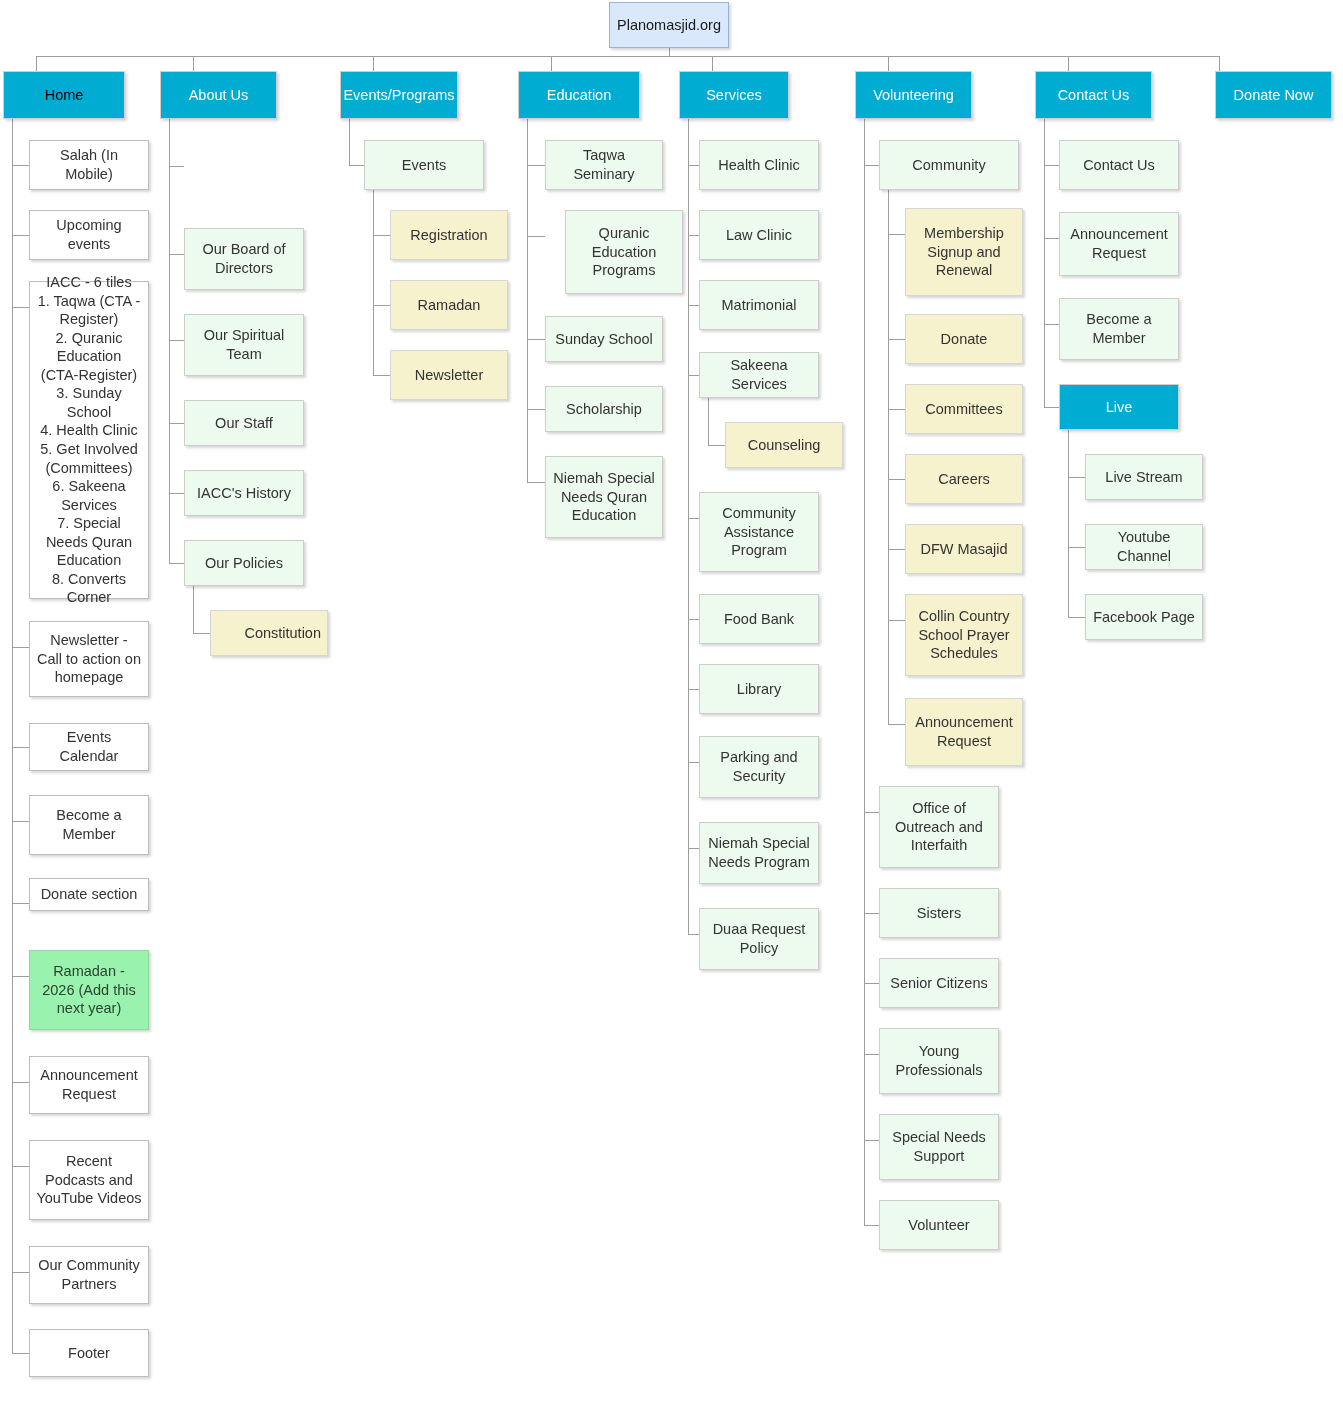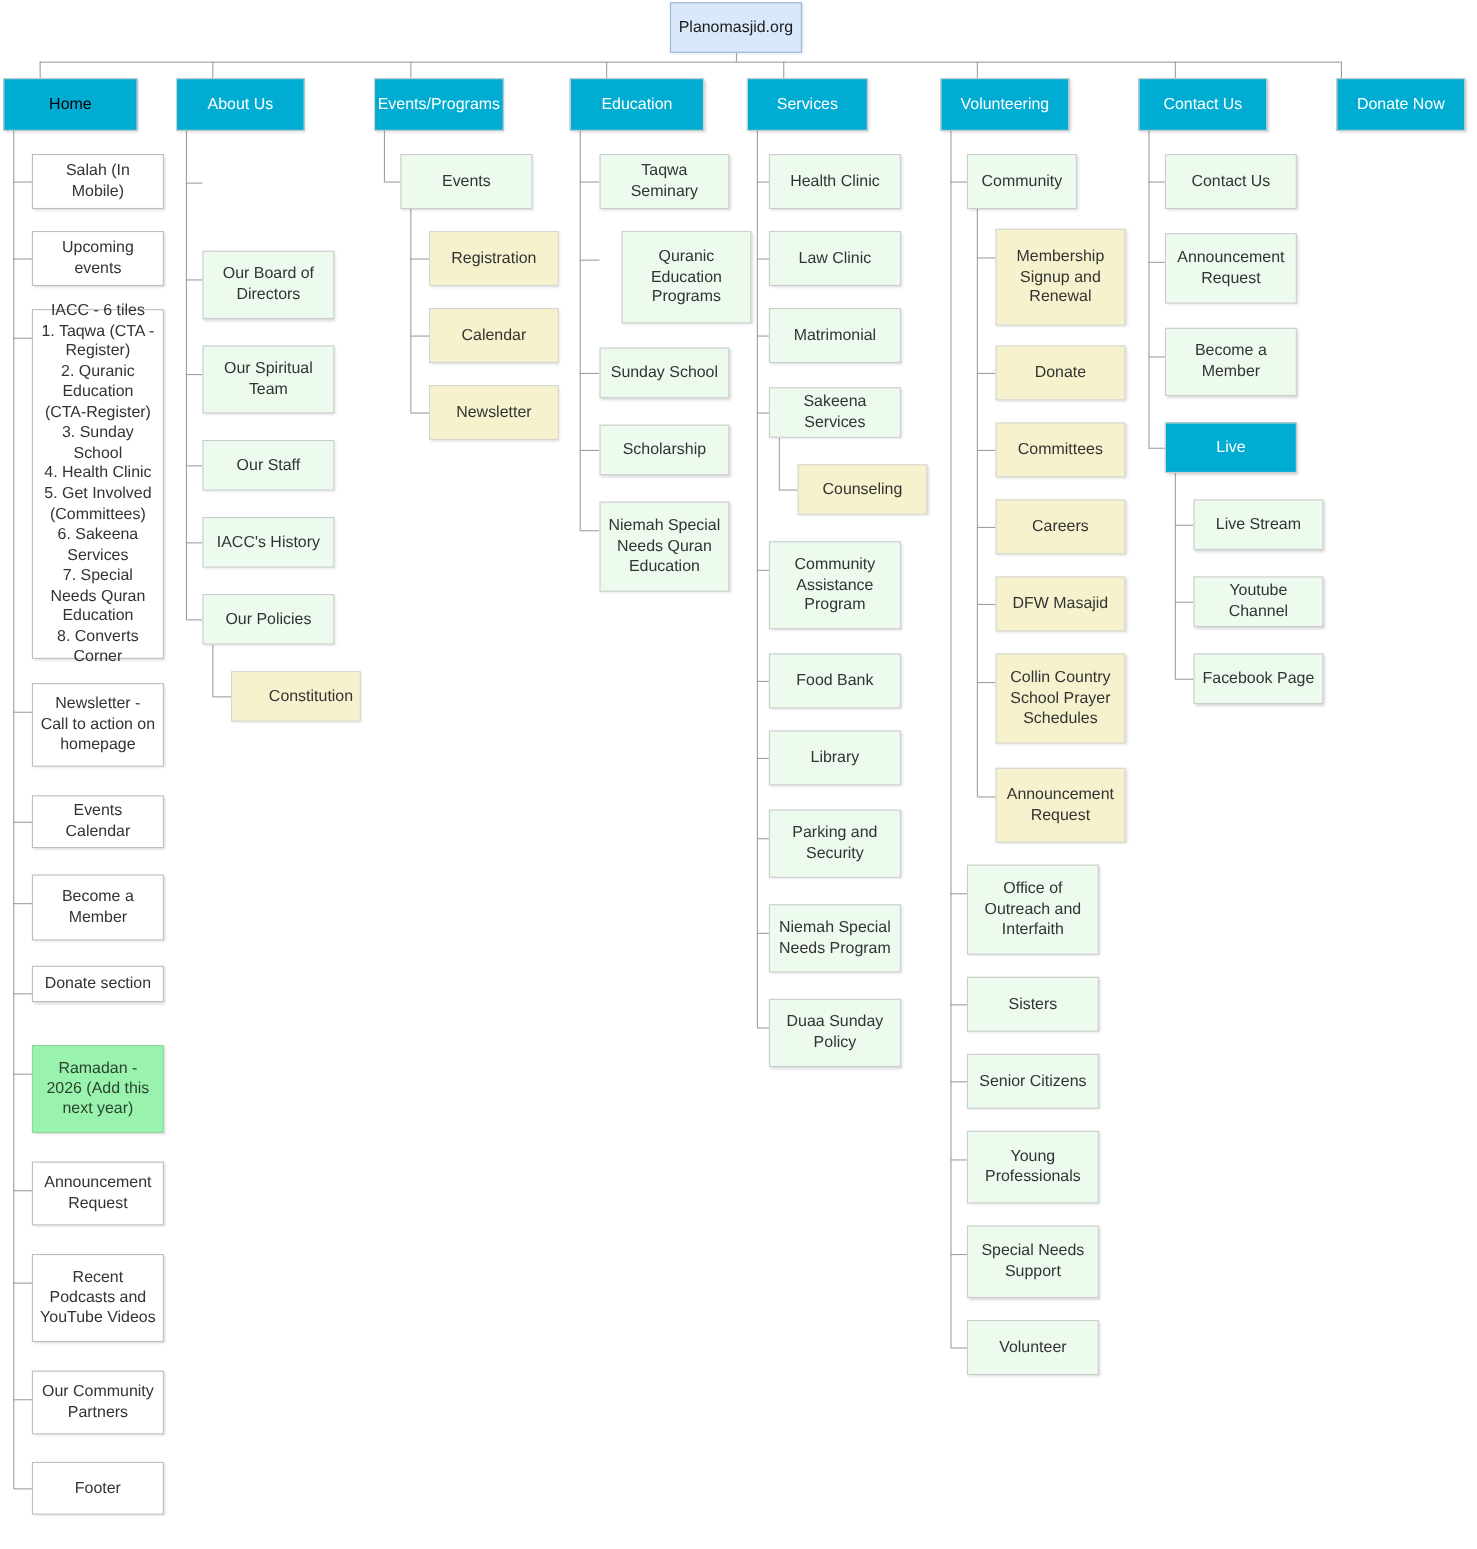--- a/index.html
+++ b/index.html
@@ -147,21 +147,21 @@
     <div class="ln h" style="left: 373px; top: 235px; width: 17px;"></div>
     <div class="ln h" style="left: 373px; top: 305px; width: 17px;"></div>
     <div class="ln h" style="left: 373px; top: 375px; width: 17px;"></div>
     <div class="node green" style="left: 364px; top: 140px; width: 120px; height: 50px;">
       <span>Events</span>
     </div>
     <div class="node yellow" style="left: 390px; top: 210px; width: 118px; height: 50px;">
       <span>Registration</span>
     </div>
     <div class="node yellow" style="left: 390px; top: 280px; width: 118px; height: 50px;">
-      <span>Calendar</span>
+      <span>Ramadan</span>
     </div>
     <div class="node yellow" style="left: 390px; top: 350px; width: 118px; height: 50px;">
       <span>Newsletter</span>
     </div>
     <div class="ln v" style="left: 551px; top: 56px; height: 15px;"></div>
     <div class="node primary" style="left: 518px; top: 71px; width: 122px; height: 48px;">
       <span>Education</span>
     </div>
     <div class="ln v" style="left: 527px; top: 119px; height: 363px;"></div>
     <div class="ln h" style="left: 527px; top: 165px; width: 18px;"></div>
@@ -225,21 +225,21 @@
     <div class="node green" style="left: 699px; top: 664px; width: 120px; height: 50px;">
       <span>Library</span>
     </div>
     <div class="node green" style="left: 699px; top: 736px; width: 120px; height: 62px;">
       <span>Parking and Security</span>
     </div>
     <div class="node green" style="left: 699px; top: 822px; width: 120px; height: 62px;">
       <span>Niemah Special Needs Program</span>
     </div>
     <div class="node green" style="left: 699px; top: 908px; width: 120px; height: 62px;">
-      <span>Duaa Sunday Policy</span>
+      <span>Duaa Request Policy</span>
     </div>
     <div class="ln v" style="left: 888px; top: 56px; height: 15px;"></div>
     <div class="node primary" style="left: 855px; top: 71px; width: 117px; height: 48px;">
       <span>Volunteering</span>
     </div>
     <div class="ln v" style="left: 864px; top: 119px; height: 1106px;"></div>
     <div class="ln h" style="left: 864px; top: 165px; width: 15px;"></div>
     <div class="ln h" style="left: 864px; top: 812px; width: 15px;"></div>
     <div class="ln h" style="left: 864px; top: 913px; width: 15px;"></div>
     <div class="ln h" style="left: 864px; top: 983px; width: 15px;"></div>
@@ -247,21 +247,21 @@
     <div class="ln h" style="left: 864px; top: 1140px; width: 15px;"></div>
     <div class="ln h" style="left: 864px; top: 1225px; width: 15px;"></div>
     <div class="ln v" style="left: 888px; top: 190px; height: 534px;"></div>
     <div class="ln h" style="left: 888px; top: 234px; width: 17px;"></div>
     <div class="ln h" style="left: 888px; top: 339px; width: 17px;"></div>
     <div class="ln h" style="left: 888px; top: 409px; width: 17px;"></div>
     <div class="ln h" style="left: 888px; top: 479px; width: 17px;"></div>
     <div class="ln h" style="left: 888px; top: 549px; width: 17px;"></div>
     <div class="ln h" style="left: 888px; top: 620px; width: 17px;"></div>
     <div class="ln h" style="left: 888px; top: 724px; width: 17px;"></div>
-    <div class="node green" style="left: 879px; top: 140px; width: 100px; height: 50px;">
+    <div class="node green" style="left: 879px; top: 140px; width: 140px; height: 50px;">
       <span>Community</span>
     </div>
     <div class="node yellow" style="left: 905px; top: 208px; width: 118px; height: 88px;">
       <span>Membership Signup and Renewal</span>
     </div>
     <div class="node yellow" style="left: 905px; top: 314px; width: 118px; height: 50px;">
       <span>Donate</span>
     </div>
     <div class="node yellow" style="left: 905px; top: 384px; width: 118px; height: 50px;">
       <span>Committees</span>

